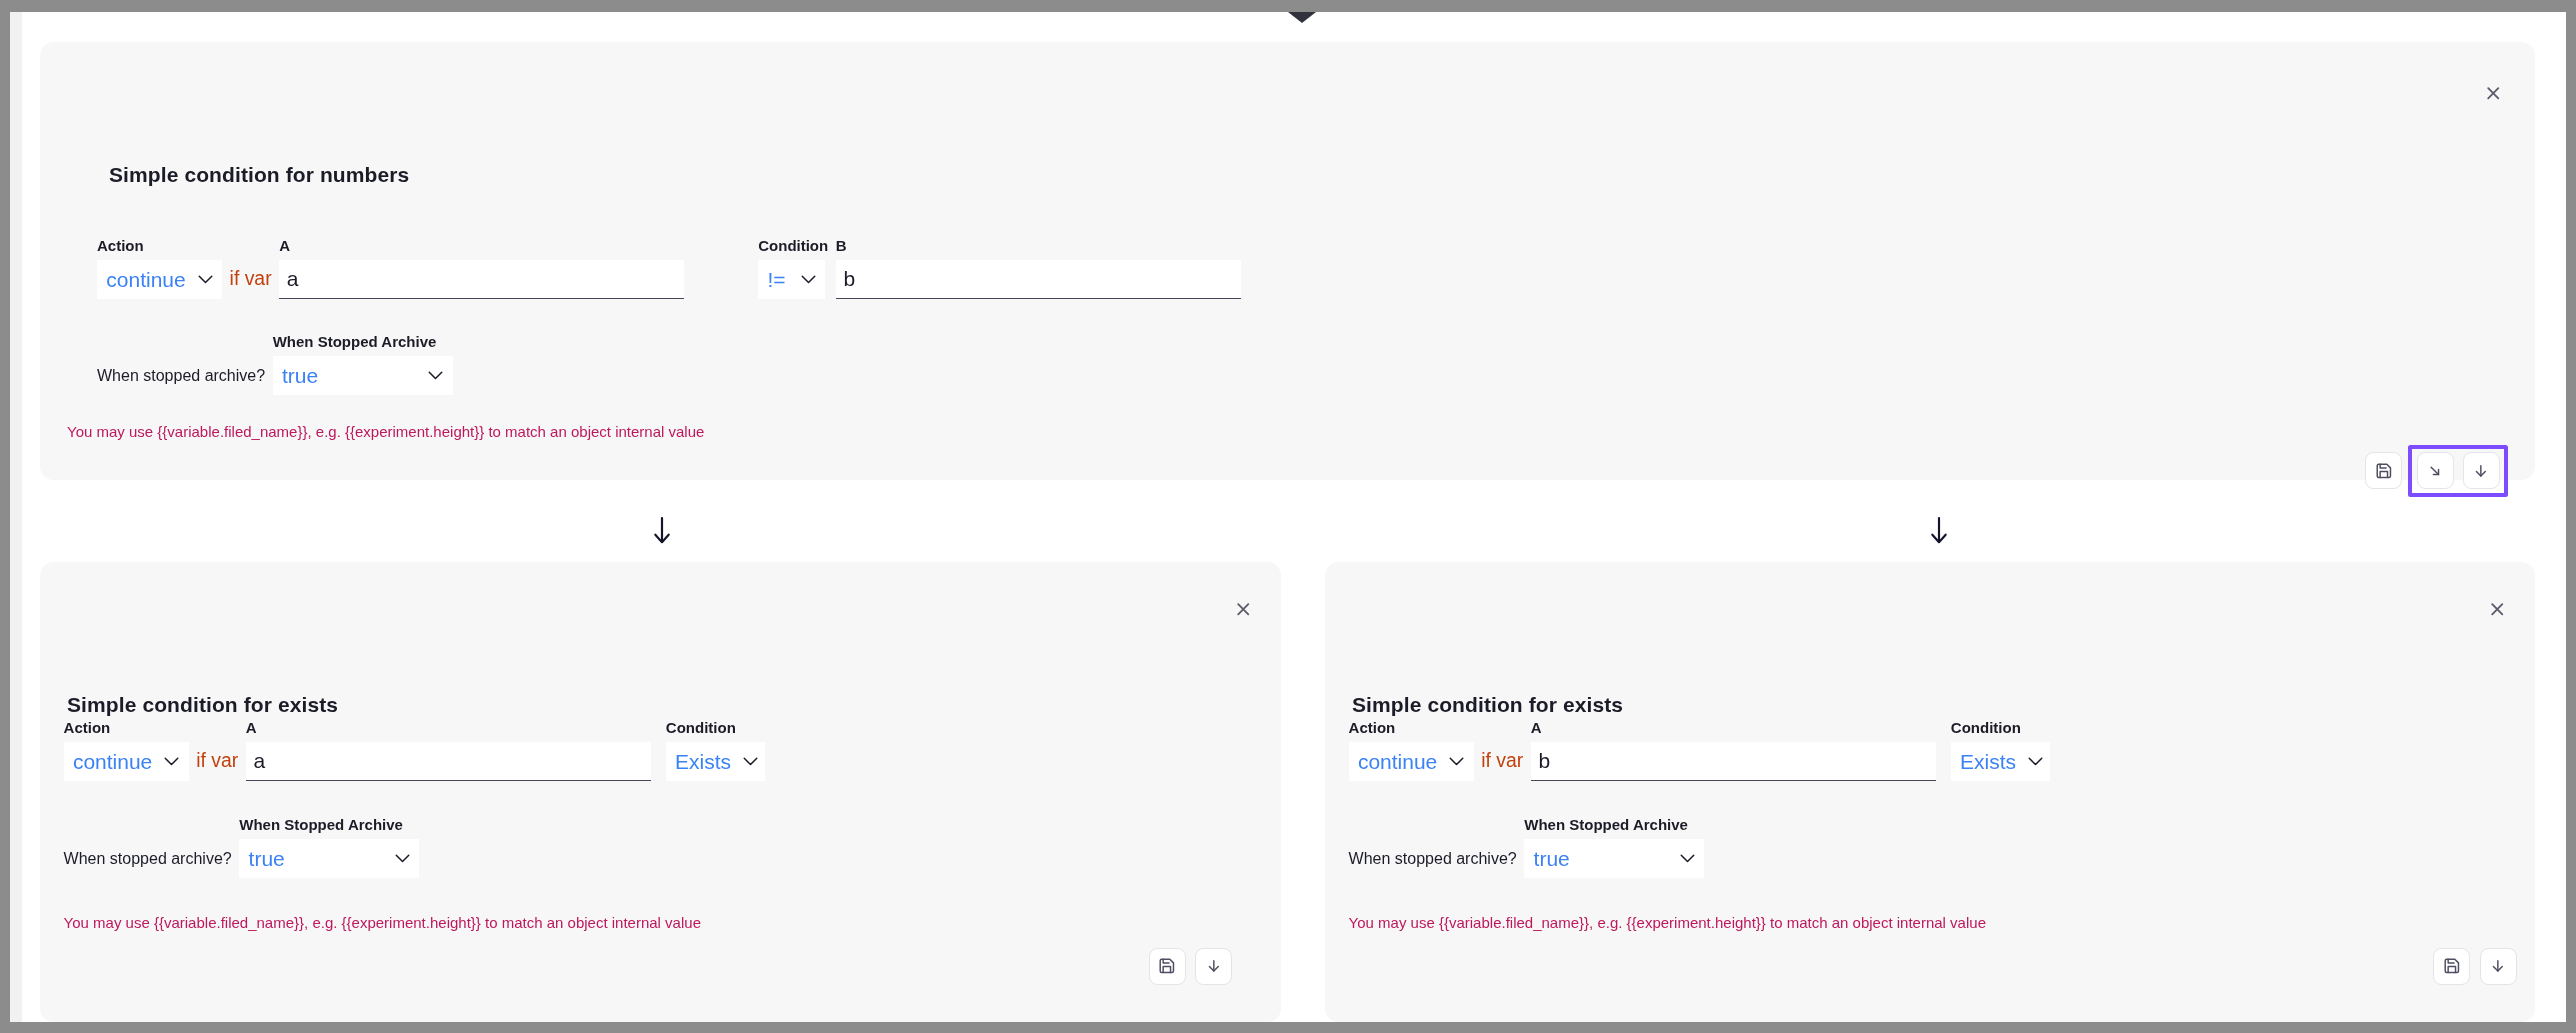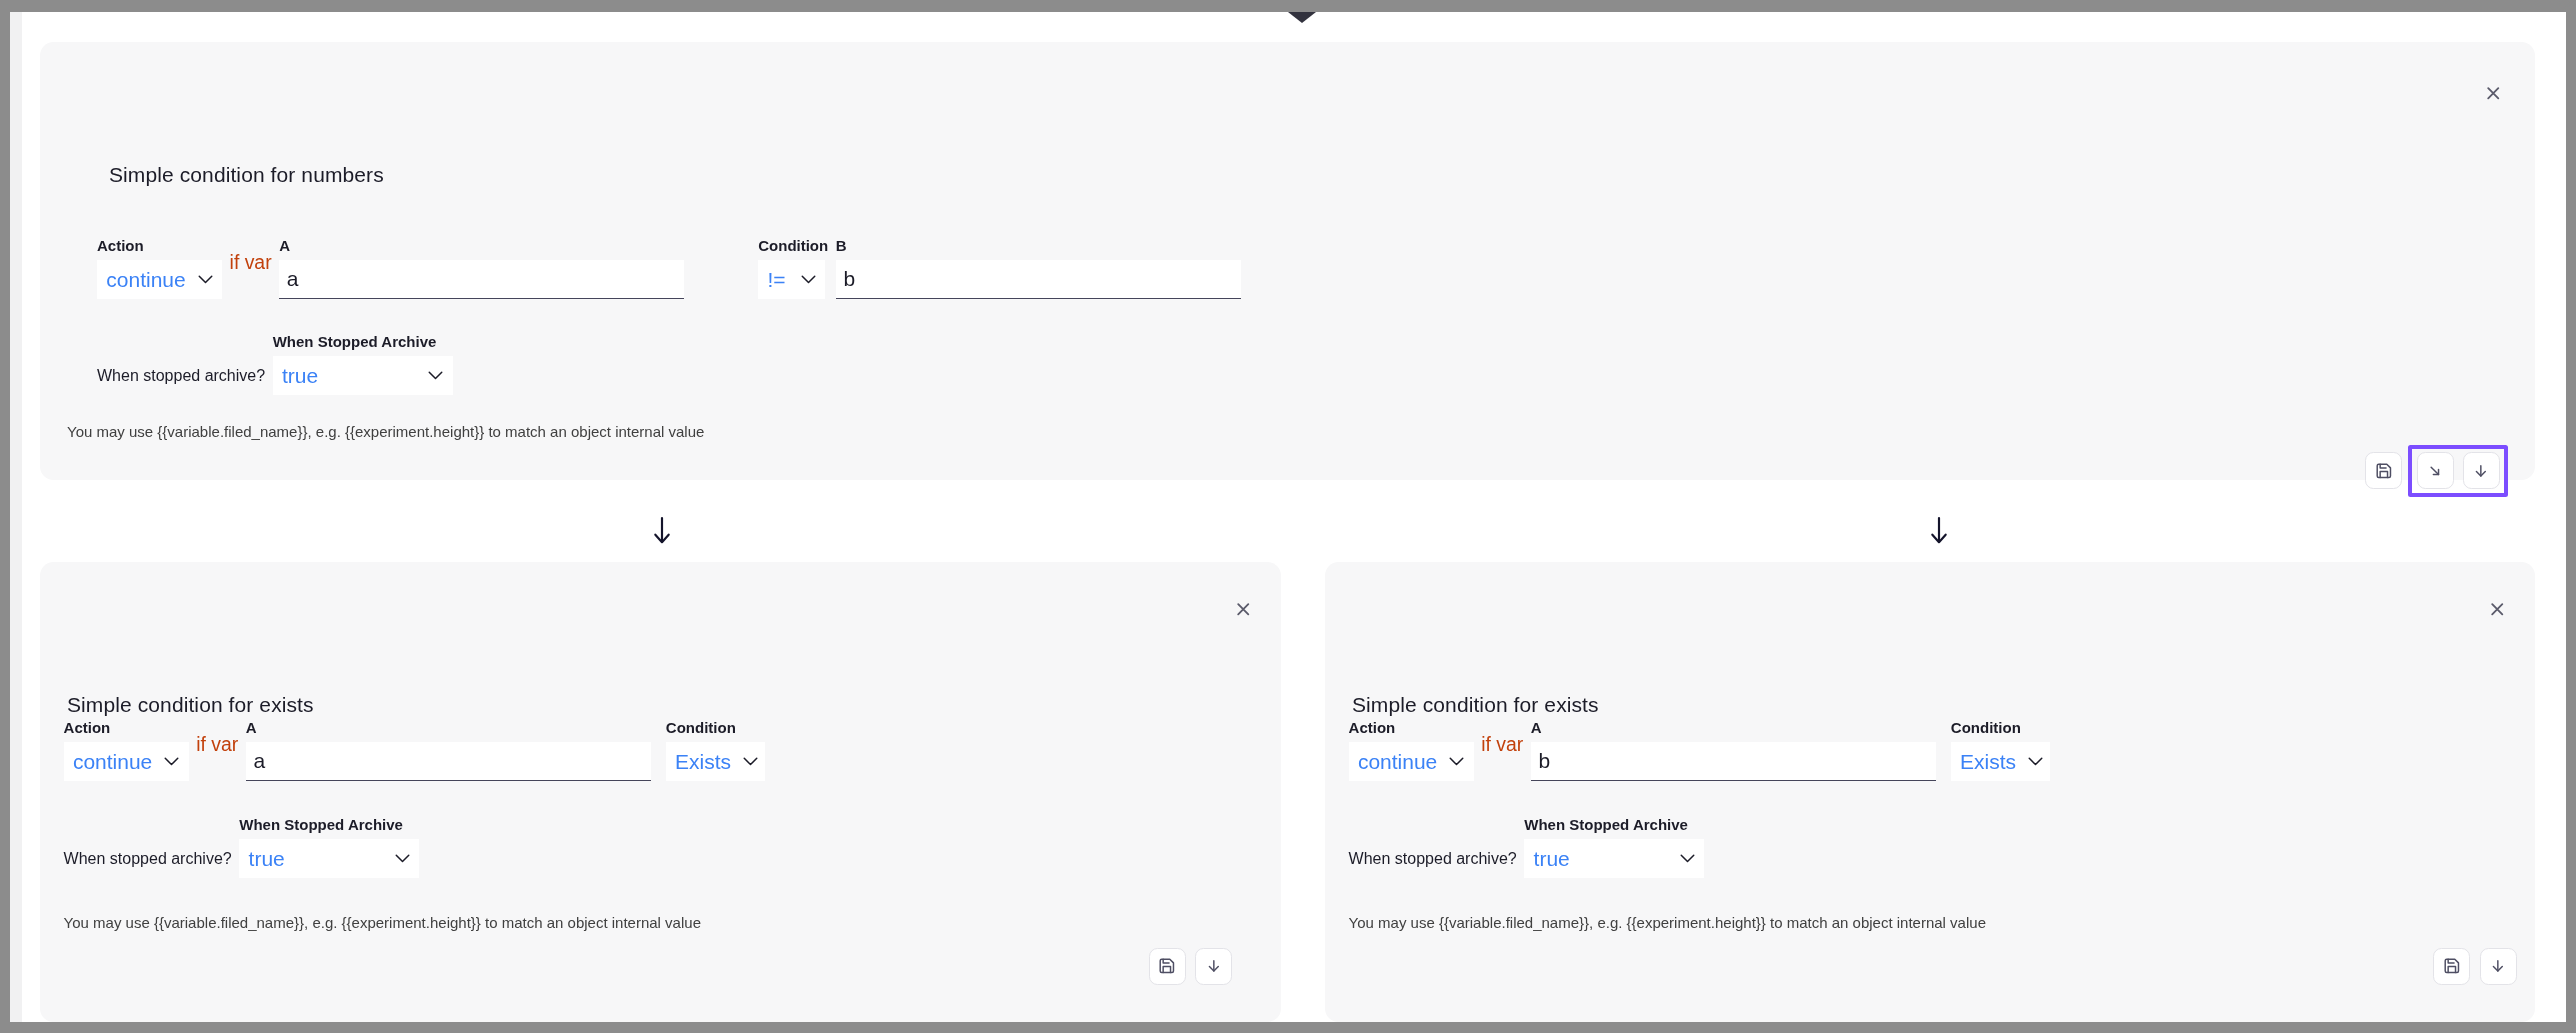--- a/index.html
+++ b/index.html
@@ -63,30 +63,30 @@
     align-items: center;
     justify-content: center;
     cursor: pointer;
     color: #5b5b6b;
   }
   .card-close svg { display: block; }
 
   .card-title {
     position: absolute;
     font-size: 21px;
-    font-weight: 400;
+    font-weight: 700;
     color: #1c1c28;
     letter-spacing: 0.1px;
   }
 
   
   .form-row {
     position: absolute;
     display: flex;
-    align-items: center;
+    align-items: flex-end;
   }
 
   .field {
     position: relative;
     display: flex;
     flex-direction: column;
   }
 
   .field-label {
     font-size: 15px;
@@ -150,21 +150,21 @@
     font-size: 16px;
     color: #1c1c28;
     line-height: 1;
     padding-bottom: 11.8px;
     white-space: nowrap;
   }
 
   .helper-text {
     position: absolute;
     font-size: 15px;
-    color: #404040;
+    color: #be185d;
     line-height: 1.2;
     white-space: nowrap;
   }
 
   
   .btn-group {
     position: absolute;
     display: flex;
     align-items: center;
   }

